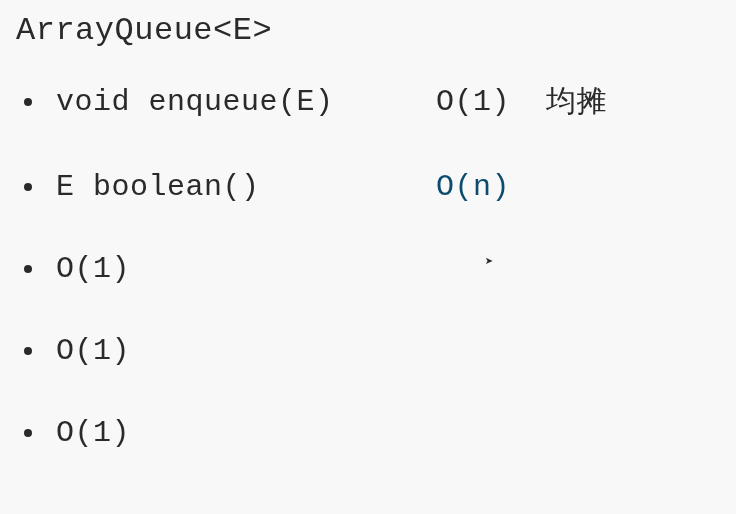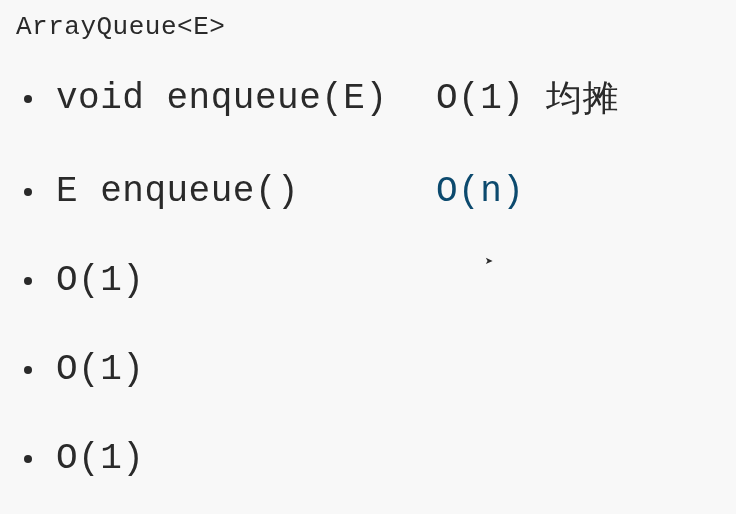--- a/index.html
+++ b/index.html
@@ -9,32 +9,32 @@
     }
     body {
       background: #f8f8f8;
       font-family: 'Courier New', Courier, monospace;
       padding: 12px 16px;
       width: 736px;
       height: 514px;
       color: #2a2a2a;
     }
     .title {
-      font-size: 26px;
+      font-size: 32px;
       font-weight: normal;
       margin-bottom: 32px;
       letter-spacing: 0.5px;
     }
     .method-list {
       list-style: none;
     }
     .method-row {
       display: flex;
       align-items: center;
-      font-size: 36px;
+      font-size: 30px;
       margin-bottom: 48px;
       letter-spacing: 0.5px;
     }
     .bullet {
       width: 8px;
       height: 8px;
       background: #2a2a2a;
       border-radius: 50%;
       margin-left: 8px;
       margin-right: 24px;
@@ -68,21 +68,21 @@
 
 <ul class="method-list">
   <li class="method-row">
     <span class="bullet"></span>
     <span class="signature">void enqueue(E)</span>
     <span class="complexity">O(1)</span>
     <span class="note">均摊</span>
   </li>
   <li class="method-row">
     <span class="bullet"></span>
-    <span class="signature">E enqueue()</span>
+    <span class="signature">E boolean()</span>
     <span class="complexity highlight">O(n)</span>
     <span class="note"></span>
   </li>
   <li class="method-row">
     <span class="bullet"></span>
     <span class="complexity">O(1)</span>
     <span class="note"></span>
   </li>
   <li class="method-row">
     <span class="bullet"></span>

